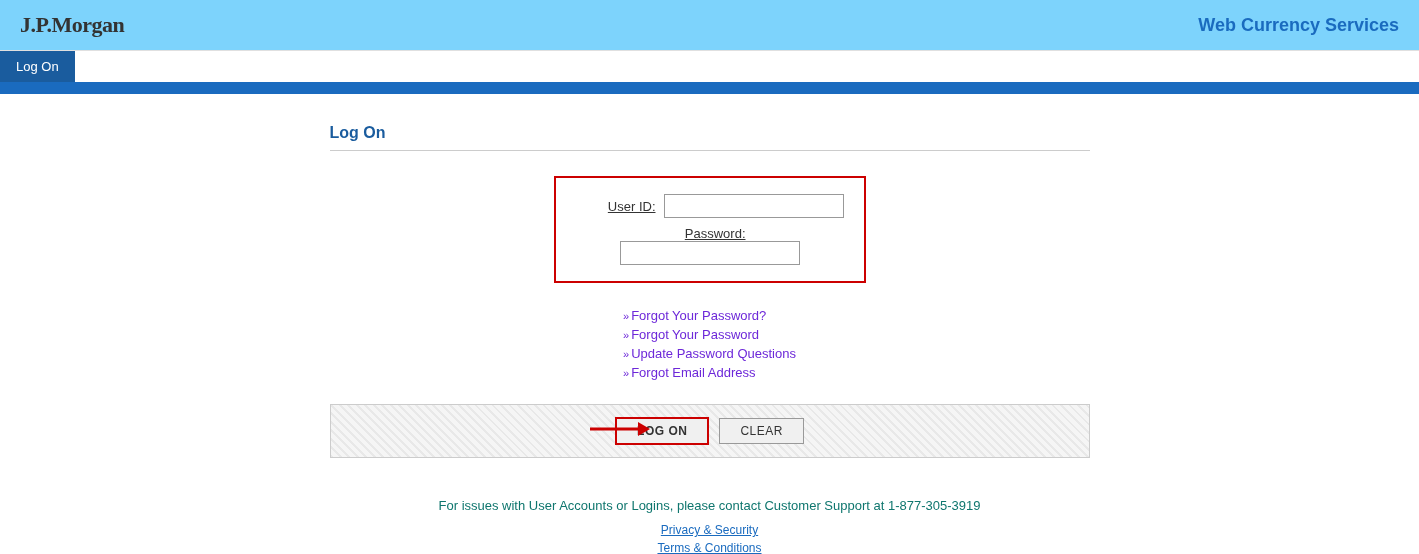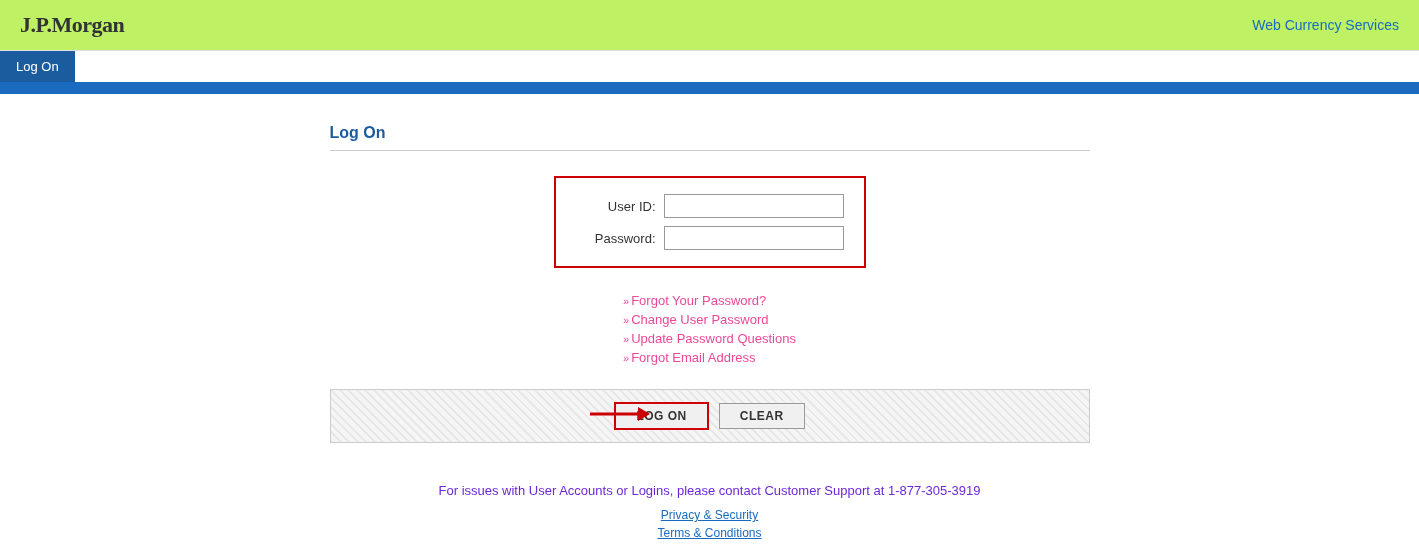--- a/index.html
+++ b/index.html
@@ -14,36 +14,36 @@
       color: #333;
       font-size: 13px;
     }
 
     
     .header {
       display: flex;
       justify-content: space-between;
       align-items: center;
       padding: 12px 20px;
-      background: #bef264;
+      background: #7dd3fc;
       border-bottom: 1px solid #e0e0e0;
     }
 
     .logo {
       font-size: 22px;
       font-weight: bold;
       color: #333;
       font-family: Georgia, serif;
       letter-spacing: -0.5px;
     }
 
     .app-title {
       color: #1a6bbf;
-      font-size: 14px;
-      font-weight: normal;
+      font-size: 18px;
+      font-weight: bold;
       text-decoration: none;
     }
 
     
     .nav-bar {
       background: #ffffff;
       padding: 0;
     }
 
     .nav-tab {
@@ -84,30 +84,32 @@
       flex-direction: column;
       align-items: center;
       margin-bottom: 20px;
     }
 
     .credentials-box {
       border: 2px solid #cc0000;
       padding: 16px 20px;
       margin-bottom: 15px;
       background: #ffffff;
+      text-decoration: underline;
     }
 
     .field-row {
       display: flex;
       align-items: center;
       margin-bottom: 8px;
     }
 
     .field-row:last-child {
       margin-bottom: 0;
+      flex-direction: column;
     }
 
     .field-label {
       text-align: right;
       width: 80px;
       margin-right: 8px;
       font-size: 13px;
       color: #333;
       font-weight: normal;
     }
@@ -122,21 +124,21 @@
     }
 
     
     .links-section {
       margin-top: 10px;
       text-align: left;
     }
 
     .link-item {
       display: block;
-      color: #ec4899;
+      color: #6d28d9;
       text-decoration: none;
       font-size: 13px;
       margin-bottom: 4px;
       cursor: pointer;
     }
 
     .link-arrow {
       font-size: 11px;
       margin-right: 2px;
     }
@@ -180,33 +182,33 @@
       cursor: pointer;
       letter-spacing: 0.5px;
     }
 
     .btn-clear {
       background: #f0f0f0;
       border: 1px solid #999;
       color: #333;
       padding: 5px 20px;
       font-size: 12px;
-      font-weight: bold;
+      font-weight: normal;
       cursor: pointer;
       letter-spacing: 0.5px;
     }
 
     
     .footer-section {
       text-align: center;
       padding-top: 10px;
     }
 
     .support-text {
-      color: #6d28d9;
+      color: #0f766e;
       font-size: 13px;
       margin-bottom: 10px;
     }
 
     .footer-link {
       display: block;
       color: #1a6bbf;
       font-size: 12px;
       text-decoration: underline;
       cursor: pointer;
@@ -240,21 +242,21 @@
         <label class="field-label">Password:</label>
         <input class="field-input" type="password" style="">
       </div>
     </div>
 
     <div class="links-section">
       <a class="link-item">
         <span class="link-arrow">»</span><span>Forgot Your Password?</span>
       </a>
       <a class="link-item">
-        <span class="link-arrow">»</span><span>Change User Password</span>
+        <span class="link-arrow">»</span><span>Forgot Your Password</span>
       </a>
       <a class="link-item">
         <span class="link-arrow">»</span><span>Update Password Questions</span>
       </a>
       <a class="link-item">
         <span class="link-arrow">»</span><span>Forgot Email Address</span>
       </a>
     </div>
 
   </div>

